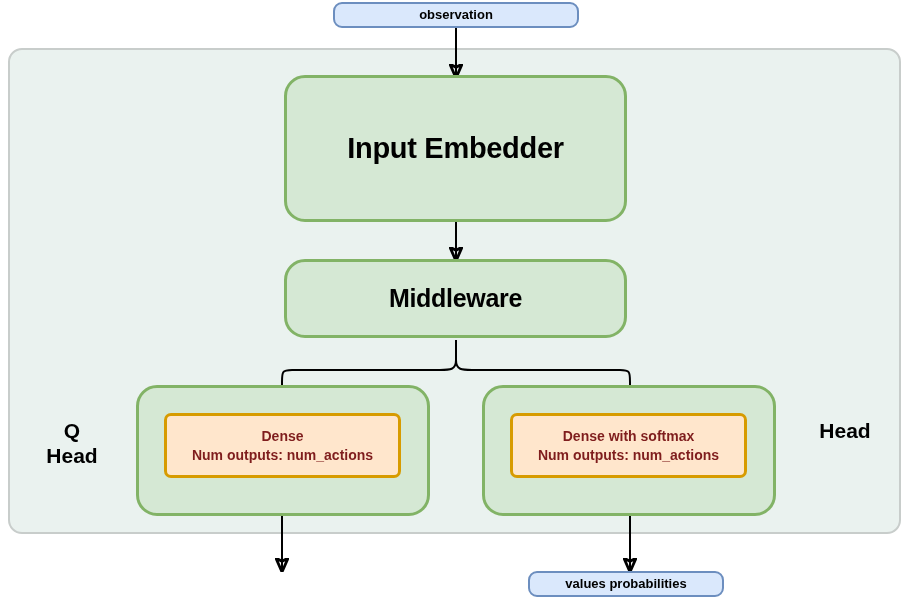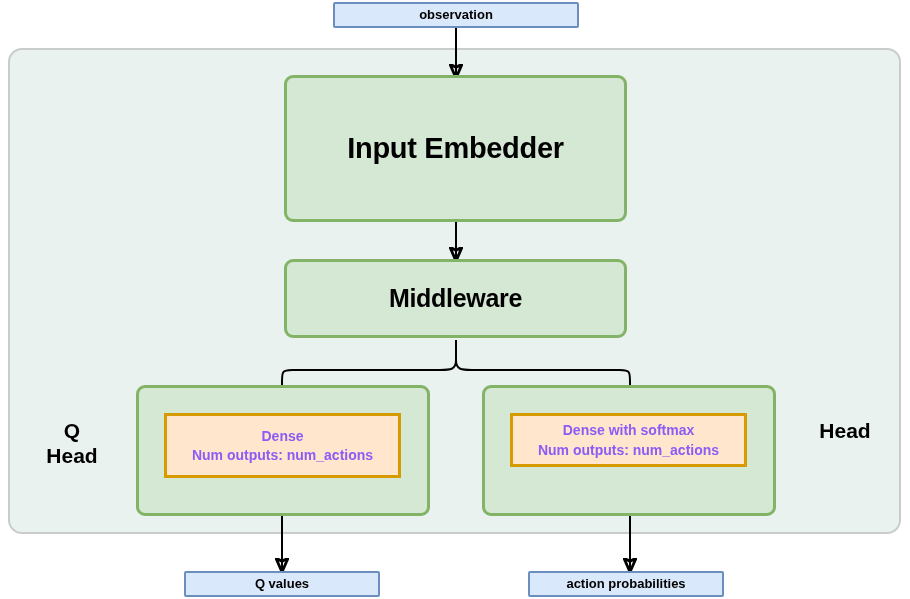--- a/index.html
+++ b/index.html
@@ -26,38 +26,38 @@
     flex-direction: column;
     align-items: center;
     justify-content: center;
     text-align: center;
     line-height: 1.15;
   }
 
   .io-box {
     background: #dae8fc;
     border: 2px solid #6c8ebf;
-    border-radius: 2px;
+    border-radius: 9px;
     font-size: 13px;
     font-weight: bold;
     color: #000000;
   }
 
   .green-box {
     background: #d5e8d4;
     border: 3px solid #82b366;
-    border-radius: 9px;
+    border-radius: 21px;
     color: #000000;
   }
 
   .orange-box {
     background: #ffe6cc;
     border: 3px solid #d79b00;
-    border-radius: 0;
-    color: #8b5cf6;
+    border-radius: 7px;
+    color: #7f1d1d;
   }
 
   .outer-container {
     position: absolute;
     box-sizing: border-box;
     background: #eaf2ef;
     border: 2px solid #c8cdcb;
     border-radius: 14px;
   }
 
@@ -164,26 +164,23 @@
     <span class="dense-title">Dense</span>
     <span class="dense-sub">Num outputs: num_actions</span>
   </div>
 
   <div class="side-label" style="left:790px; top:418px; width:110px;">
     <div>Head</div>
   </div>
 
   <div class="box green-box" style="left:482px; top:385px; width:294px; height:131px;"></div>
 
-  <div class="box orange-box" style="left:510px; top:413px; width:237px; height:54px;">
+  <div class="box orange-box" style="left:510px; top:413px; width:237px; height:65px;">
     <span class="dense-title">Dense with softmax</span>
     <span class="dense-sub">Num outputs: num_actions</span>
   </div>
 
-  <div class="box io-box" style="left:184px; top:571px; width:196px; height:26px;">
-    <span>Q values</span>
-  </div>
 
   <div class="box io-box" style="left:528px; top:571px; width:196px; height:26px;">
-    <span>action probabilities</span>
+    <span>values probabilities</span>
   </div>
 
 </div>
 
 </body></html>

